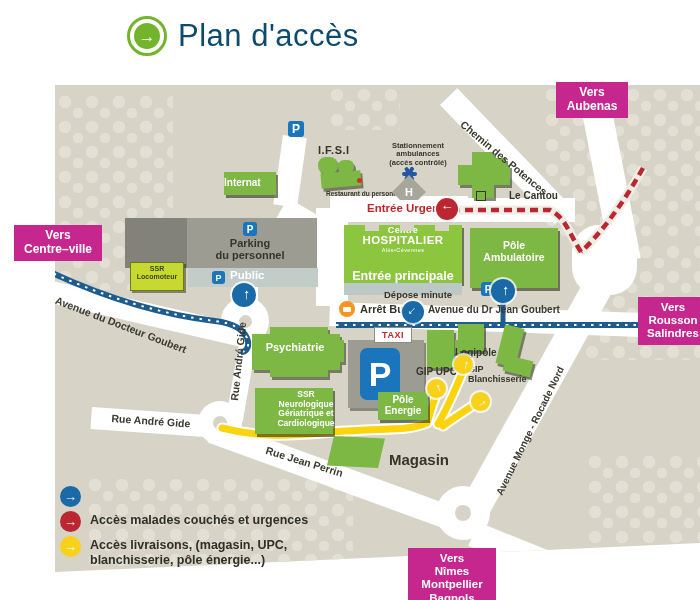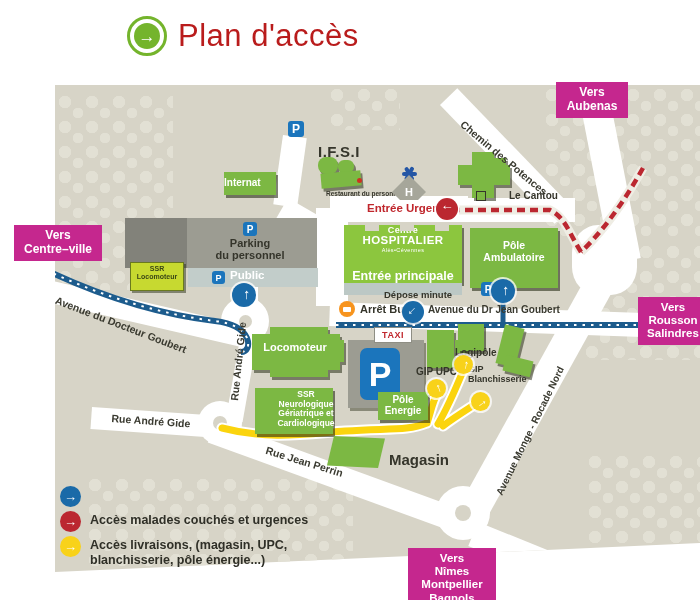--- a/index.html
+++ b/index.html
@@ -6,21 +6,21 @@
   .page{position:relative;width:700px;height:600px;overflow:hidden;background:#fff;
         font-family:"Liberation Sans",sans-serif;-webkit-font-smoothing:antialiased;}
   .abs{position:absolute;}
   .pre{white-space:pre-line;}
 
   
   .title-icon{left:127px;top:16px;width:34px;height:34px;border-radius:50%;
     background:#fff;border:3px solid #74b42c;display:flex;align-items:center;justify-content:center;}
   .ti-inner{width:26px;height:26px;border-radius:50%;background:#74b42c;display:flex;align-items:center;justify-content:center;}
   .ti-arrow{color:#fff;font-size:17px;font-weight:bold;line-height:1;}
-  .page-title{left:178px;top:18px;margin:0;font-size:31px;font-weight:400;color:#b91c1c;letter-spacing:.5px;}
+  .page-title{left:178px;top:18px;margin:0;font-size:31px;font-weight:400;color:#0c4a6e;letter-spacing:.5px;}
 
   
   .map{position:absolute;inset:0;clip-path:polygon(55px 85px,700px 85px,700px 543px,55px 572px);}
   .map-bg{position:absolute;inset:0;background:#d7d4c7;}
   .dots{--dot:#e2e0d4;background-image:
       radial-gradient(circle at 7px 7px,var(--dot) 6px,transparent 6.5px),
       radial-gradient(circle at 20px 18px,var(--dot) 5px,transparent 5.5px);
       background-size:27px 25px;}
   .road{background:#fff;}
   .rb{background:#fff;border-radius:50%;}
@@ -140,25 +140,28 @@
     <div class="abs pre" style="left:130px;top:265px;width:54px;font-size:7px;font-weight:bold;color:#3a4516;text-align:center;line-height:1.2;">SSR
 Locomoteur</div>
 
     <div class="abs bld" style="left:224px;top:172px;width:52px;height:23px;"></div>
     <div class="abs bld-label" style="left:224px;top:177px;width:32px;font-size:10px;">Internat</div>
     <div class="abs grp" style="left:316px;top:155px;width:60px;height:40px;">
       <div style="left:2px;top:2px;width:20px;height:17px;border-radius:8px;"></div>
       <div style="left:22px;top:5px;width:16px;height:13px;border-radius:6px;"></div>
       <div style="left:5px;top:17px;width:40px;height:15px;transform:rotate(-5deg);"></div>
     </div>
-    <div class="abs dark-label" style="left:318px;top:144px;font-size:15px;letter-spacing:.5px;">I.F.S.I</div>
+    <div class="abs dark-label" style="left:318px;top:144px;font-size:11px;letter-spacing:.5px;">I.F.S.I</div>
     <div class="abs" style="left:357px;top:178px;width:5px;height:5px;border-radius:50%;background:#cc3322;"></div>
     <div class="abs dark-label" style="left:326px;top:190px;font-size:6.5px;font-weight:600;">Restaurant du personnel</div>
     <div class="abs p-icon" style="left:288px;top:121px;width:16px;height:16px;font-size:12px;">P</div>
 
+    <div class="abs dark-label pre" style="left:378px;top:142px;width:80px;font-size:7.5px;text-align:center;font-weight:600;">Stationnement
+ambulances
+(accès contrôlé)</div>
     <div class="abs star" style="left:402px;top:166px;width:15px;height:15px;">
         <i></i>
         <i></i>
         <i></i>
       </div>
     <div class="abs diamond" style="left:397px;top:180px;width:24px;height:24px;">
         <span>H</span>
       </div>
 
     <div class="abs grp" style="left:452px;top:150px;width:64px;height:50px;">
@@ -198,21 +201,21 @@
 
     <div class="abs" style="left:348px;top:340px;width:76px;height:68px;background:#9c9c92;box-shadow:2px 3px 0 rgba(42,47,24,.45);"></div>
     <div class="abs taxi-box" style="left:374px;top:327px;width:36px;height:14px;">TAXI</div>
     <div class="abs p-icon" style="left:360px;top:348px;width:40px;height:52px;font-size:34px;border-radius:7px;">P</div>
 
     <div class="abs grp" style="left:250px;top:325px;width:100px;height:52px;">
       <div style="left:2px;top:9px;width:88px;height:36px;"></div>
       <div style="left:20px;top:2px;width:58px;height:50px;"></div>
       <div style="left:80px;top:15px;width:14px;height:22px;"></div>
     </div>
-    <div class="abs bld-label" style="left:255px;top:341px;width:80px;font-size:11px;">Locomoteur</div>
+    <div class="abs bld-label" style="left:255px;top:341px;width:80px;font-size:11px;">Psychiatrie</div>
 
     <div class="abs bld" style="left:255px;top:388px;width:78px;height:46px;"></div>
     <div class="abs bld-label pre" style="left:255px;top:390px;width:102px;font-size:8.5px;">SSR
 Neurologique
 Gériatrique et
 Cardiologique</div>
     <div class="abs bld" style="left:378px;top:392px;width:50px;height:28px;"></div>
     <div class="abs bld-label pre" style="left:378px;top:394px;width:50px;font-size:10px;">Pôle
 Energie</div>
     <div class="abs" style="left:327px;top:436px;width:58px;height:32px;background:#7cb843;clip-path:polygon(12% 0,100% 8%,88% 100%,0 92%);filter:drop-shadow(2px 3px 0 rgba(42,47,24,.55));"></div>

